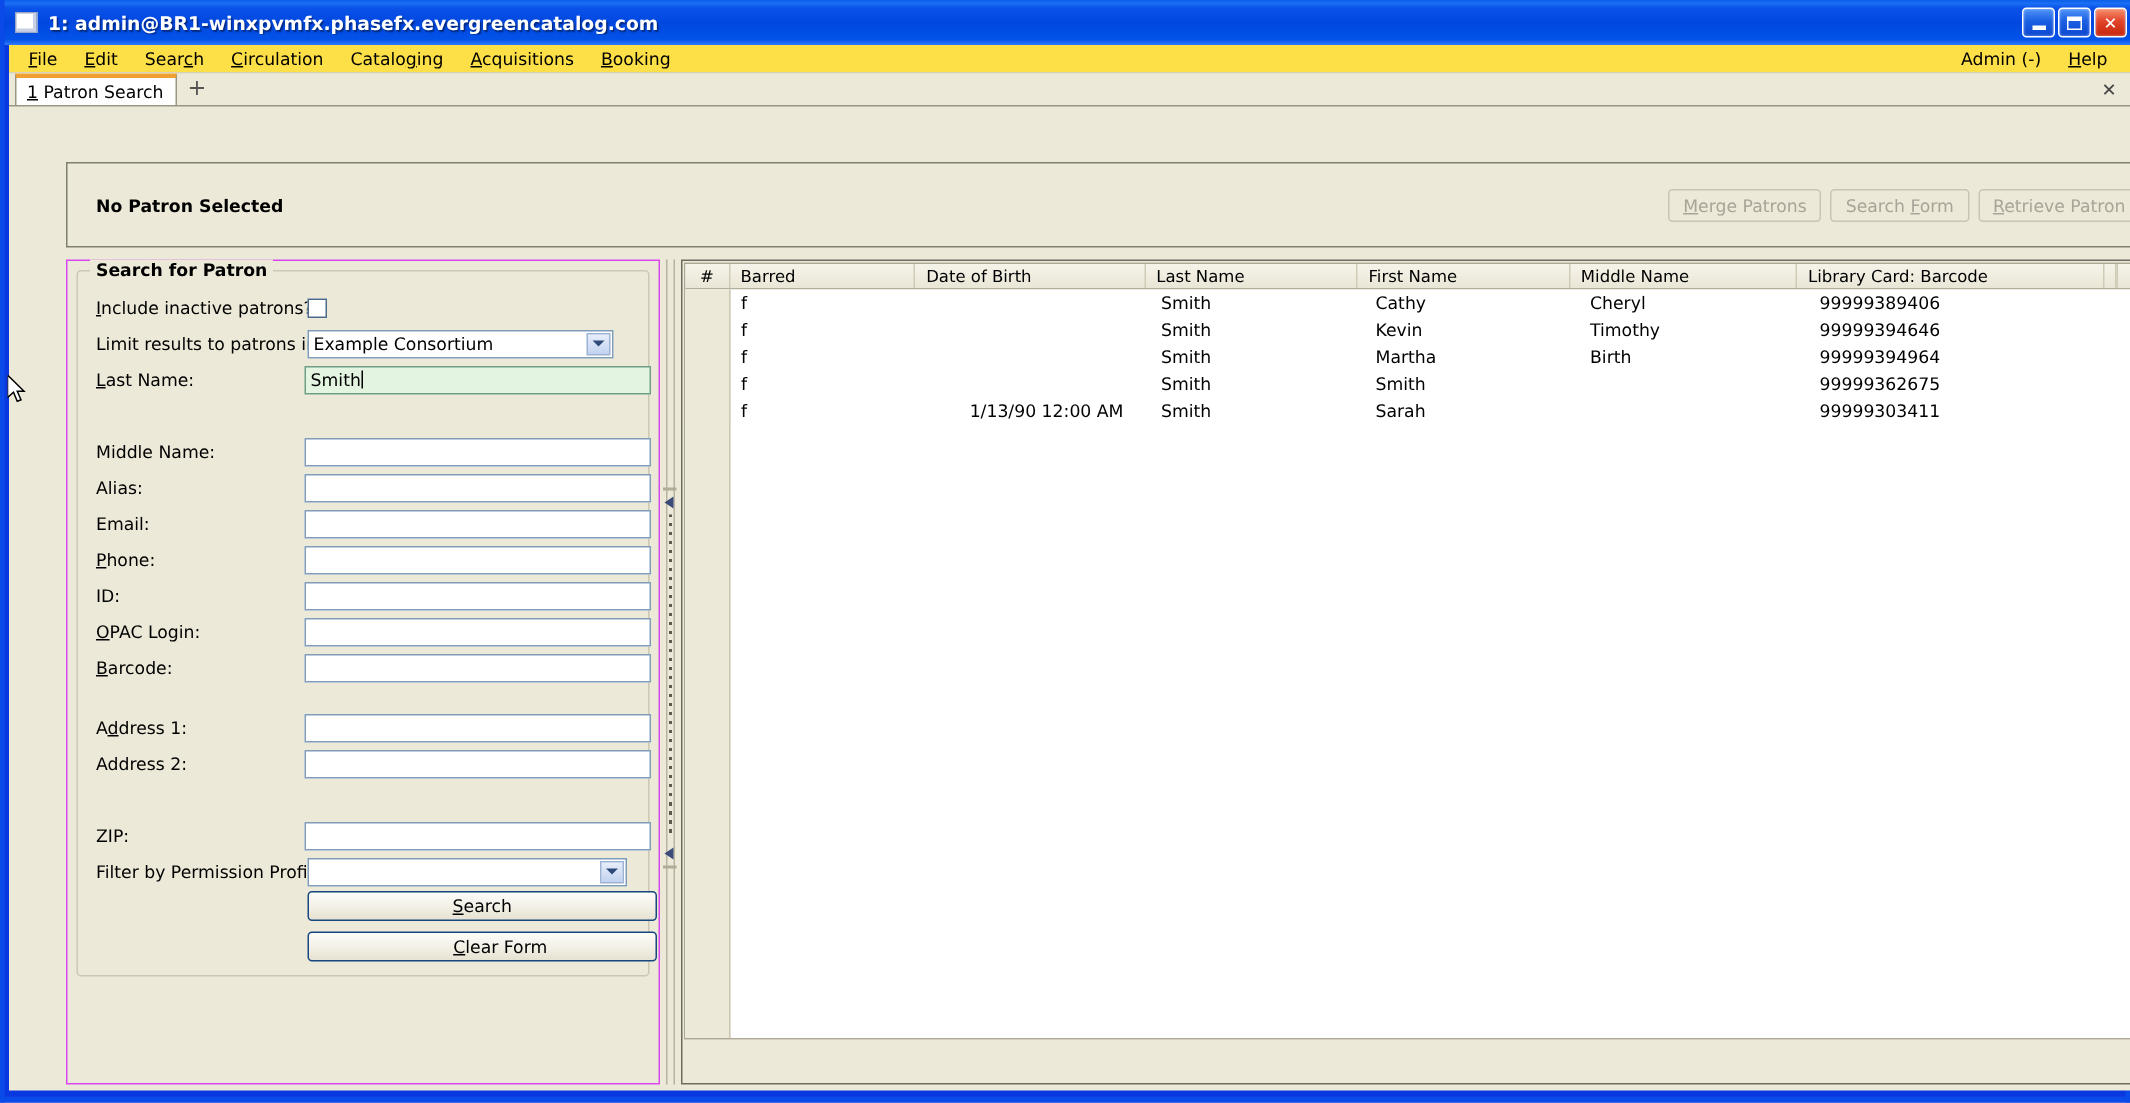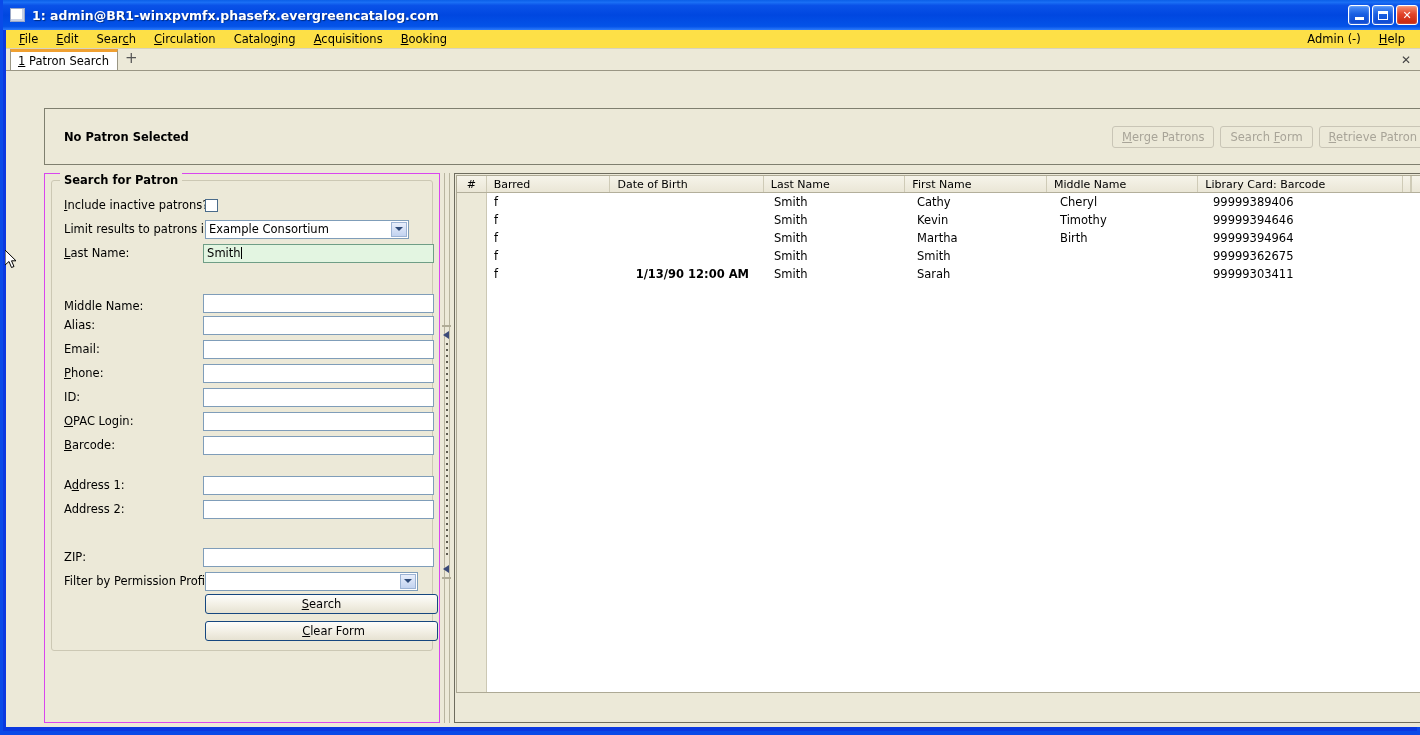--- a/index.html
+++ b/index.html
@@ -328,21 +328,21 @@
               <span class="arrowbox"></span>
             </div>
           </div>
 
           <div class="frow" style="top:60px;">
             <div class="flabel"><u>L</u>ast Name:</div>
             <div class="finput green"><span>Smith</span><span class="caret"></span></div>
           </div>
 
 
-          <div class="frow" style="top:108px;align-items:flex-end;">
+          <div class="frow" style="top:108px;">
             <div class="flabel">Middle Name:</div>
             <div class="finput"></div>
           </div>
 
           <div class="frow" style="top:156px;">
             <div class="flabel">Email:</div>
             <div class="finput"></div>
           </div>
 
           <div class="frow" style="top:132px;">
@@ -469,21 +469,21 @@
                 <div class="gcell" style="width: 125px; flex: 0 0 auto;">f</div>
                 <div class="gcell" style="width: 155px; flex: 0 0 auto; text-align: right; padding-right: 18px;"></div>
                 <div class="gcell" style="width: 143px; flex: 0 0 auto;">Smith</div>
                 <div class="gcell" style="width: 143px; flex: 0 0 auto;">Smith</div>
                 <div class="gcell" style="width: 153px; flex: 0 0 auto;"></div>
                 <div class="gcell" style="width: 207px; flex: 0 0 auto;">99999362675</div>
               </div>
               <div class="grow">
                 <div class="gcell num" style="width: 30px; flex: 0 0 auto;">5</div>
                 <div class="gcell" style="width: 125px; flex: 0 0 auto;">f</div>
-                <div class="gcell" style="width: 155px; flex: 0 0 auto; text-align: right; padding-right: 18px; font-weight: bold;">1/13/90 12:00 AM</div>
+                <div class="gcell" style="width: 155px; flex: 0 0 auto; text-align: right; padding-right: 18px;">1/13/90 12:00 AM</div>
                 <div class="gcell" style="width: 143px; flex: 0 0 auto;">Smith</div>
                 <div class="gcell" style="width: 143px; flex: 0 0 auto;">Sarah</div>
                 <div class="gcell" style="width: 153px; flex: 0 0 auto;"></div>
                 <div class="gcell" style="width: 207px; flex: 0 0 auto;">99999303411</div>
               </div>
             </div>
         </div>
       </div>
 
     </div>

